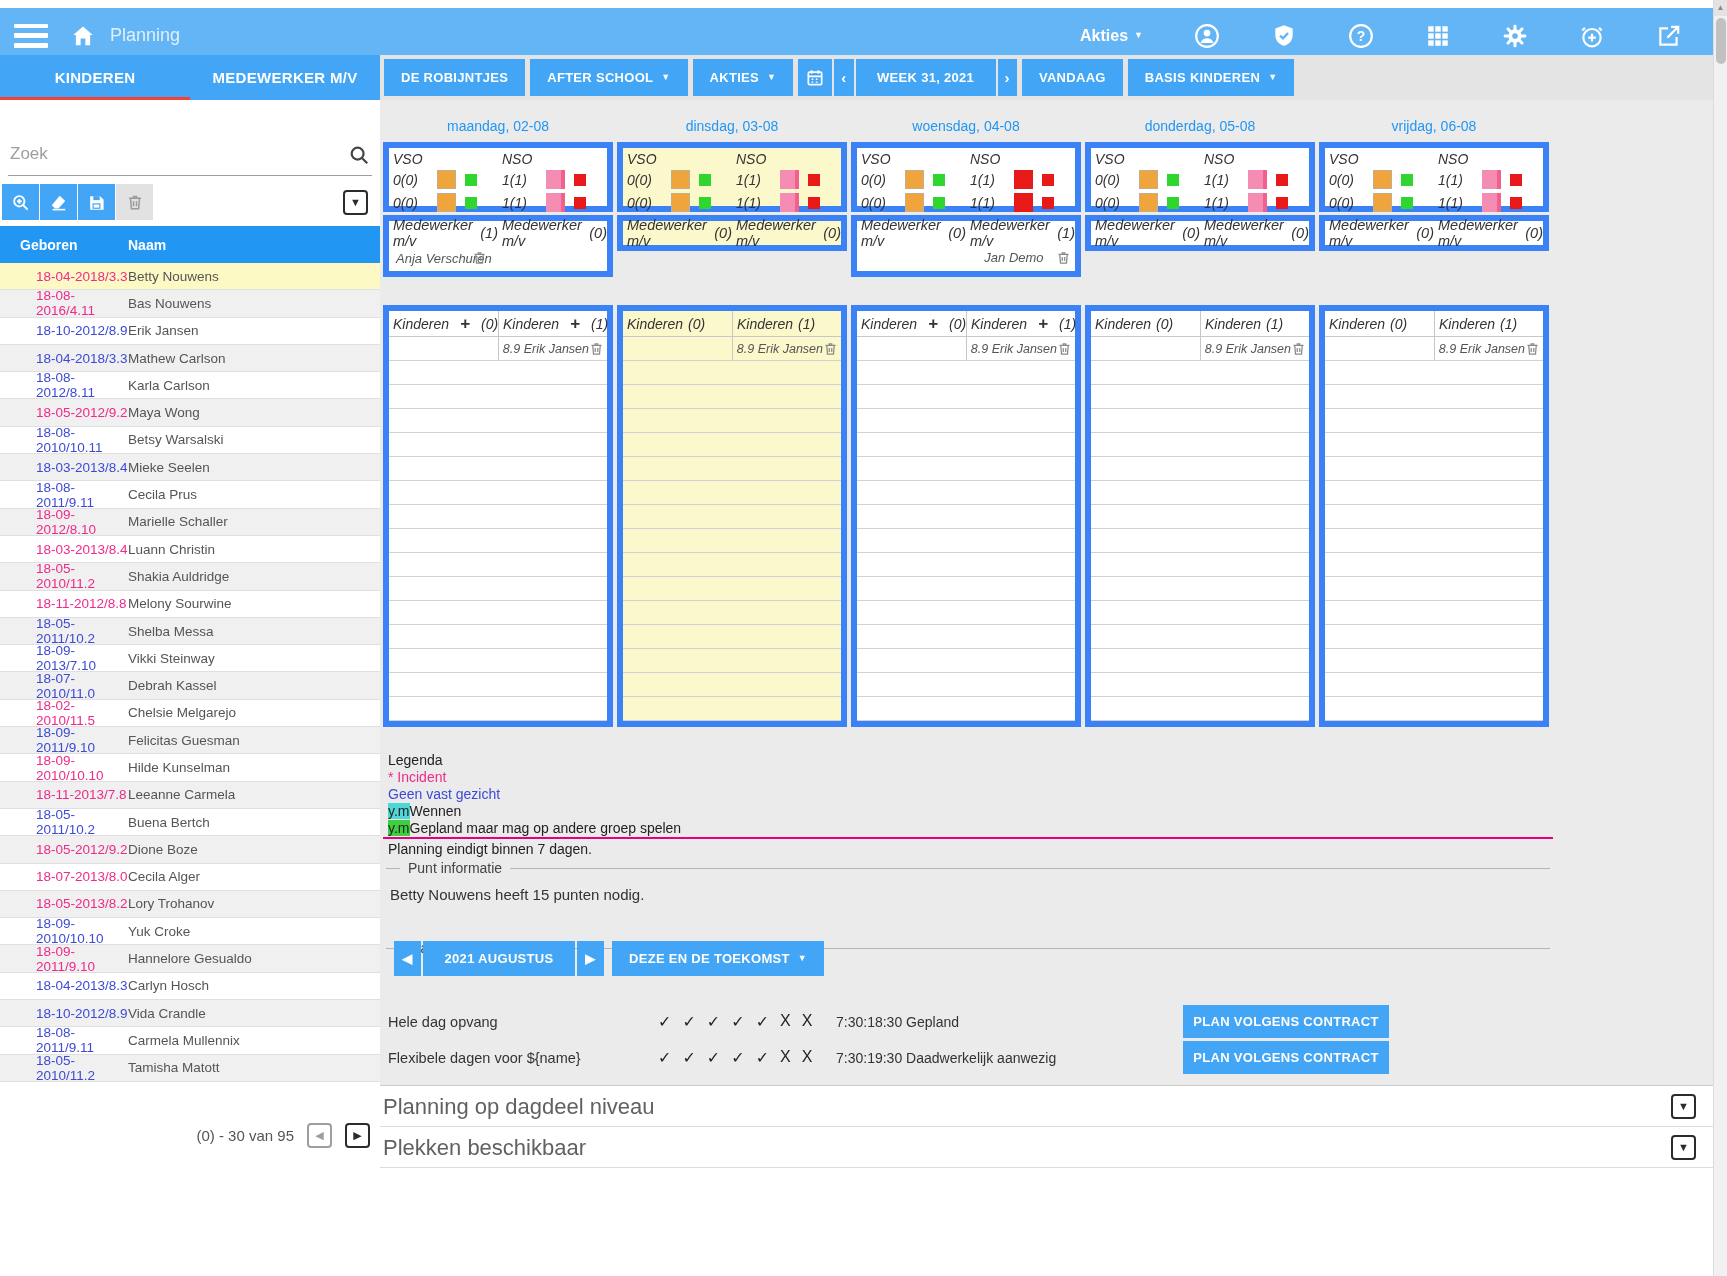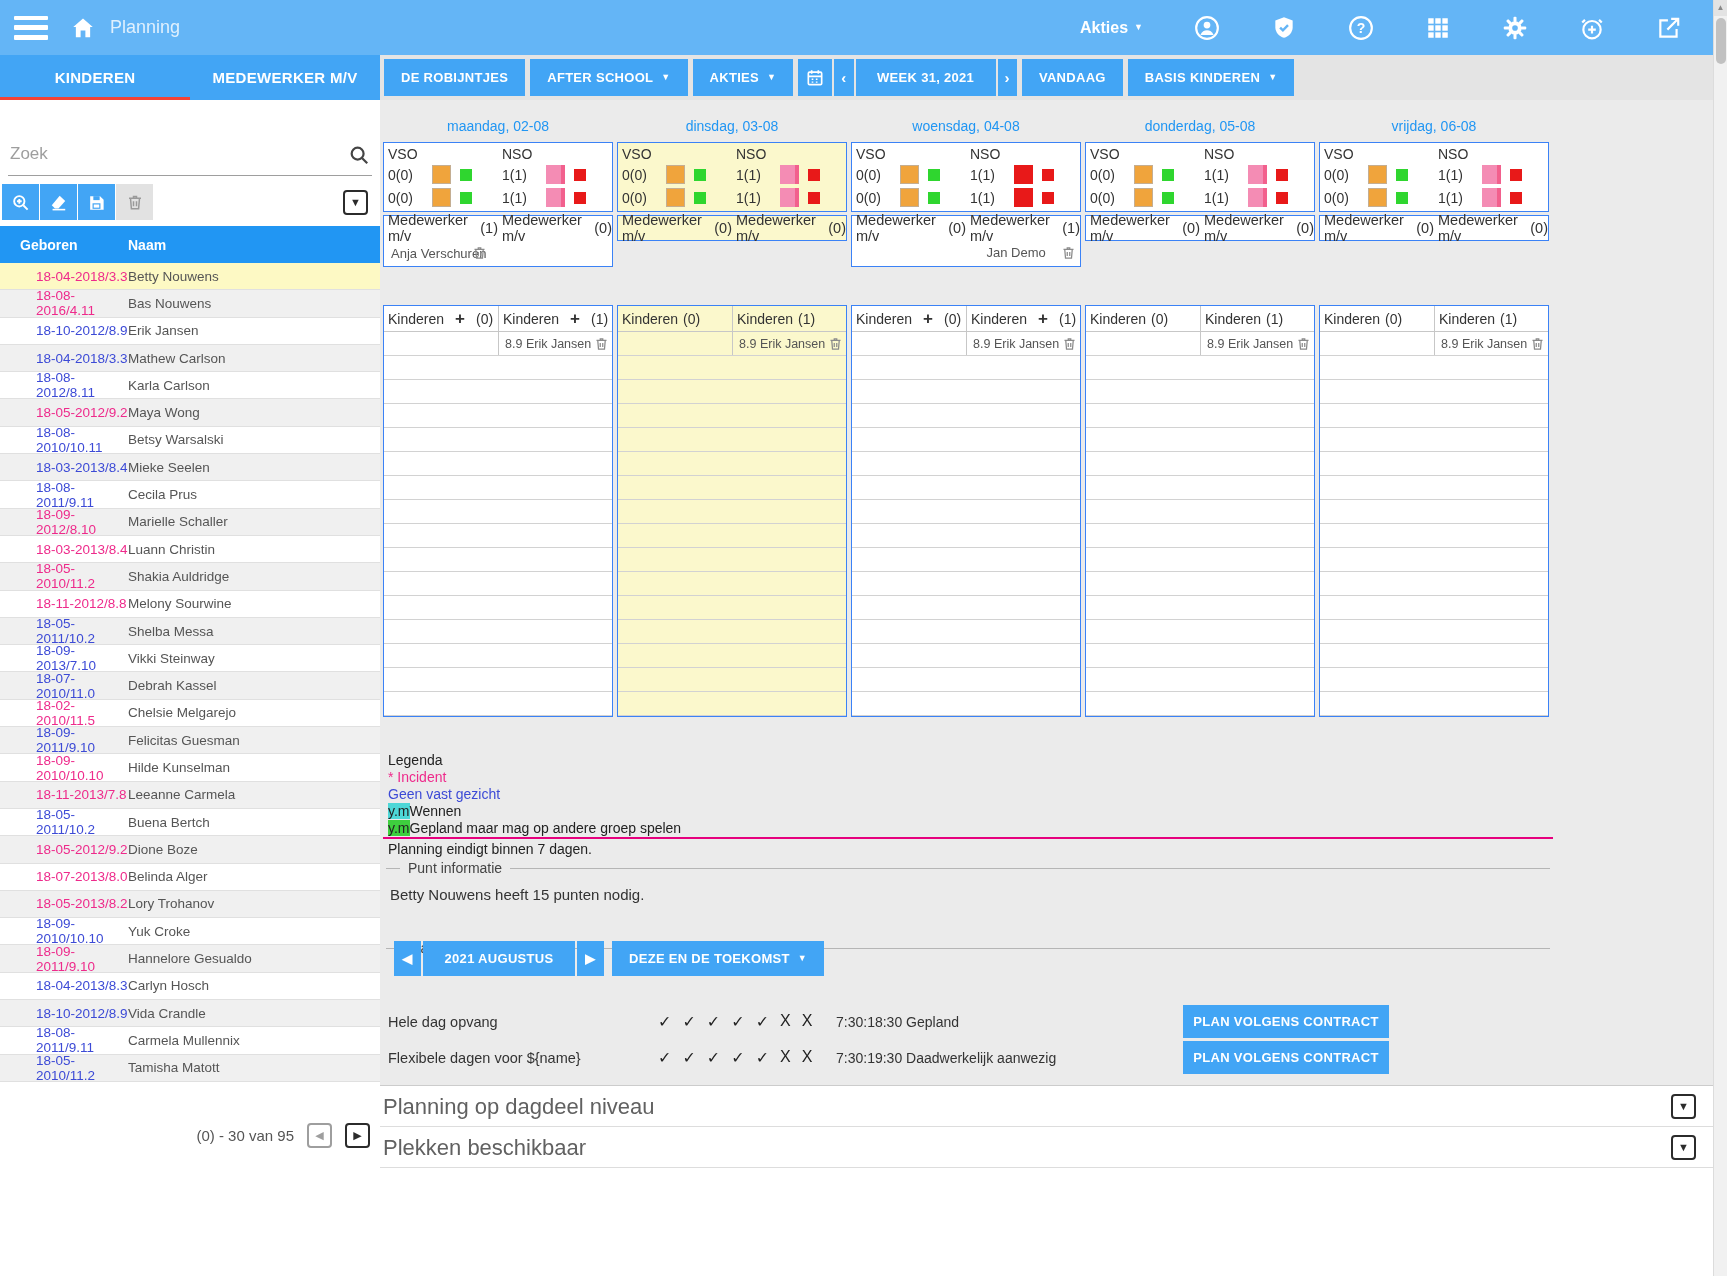--- a/index.html
+++ b/index.html
@@ -1,20 +1,20 @@
 <!DOCTYPE html>
 <html><head>
 <meta charset="utf-8">
 <style>
   * { box-sizing: border-box; margin:0; padding:0; }
   body { font-family:"Liberation Sans", sans-serif; background:#fff; }
   #app { position:relative; width:1727px; height:1276px; overflow:hidden; background:#fff; }
 
   
-  .topbar { position:absolute; left:0; top:0; width:1727px; height:55px; background:#64b5f6; display:flex; align-items:center; }
+  .topbar { position:absolute; left:0; top:8px; width:1727px; height:55px; background:#64b5f6; display:flex; align-items:center; }
   .burger { width:34px; height:24px; margin-left:14px; display:flex; flex-direction:column; justify-content:space-between; cursor:pointer; }
   .burger div { height:4.5px; background:#fff; border-radius:1px; }
   .top-ico { width:26px; height:26px; margin-left:22px; cursor:pointer; flex:none; }
   .app-title { color:rgba(255,255,255,.8); font-size:18px; margin-left:14px; }
   .top-right { position:absolute; right:45px; top:0; height:55px; display:flex; align-items:center; gap:29px; }
   .akties-top { color:#fff; font-size:16px; font-weight:bold; cursor:pointer; display:flex; align-items:center; gap:6px; }
   .caret { font-size:9px; line-height:1; }
 
   
   .scrollbar { position:absolute; right:0; top:0; width:14px; height:1276px; background:#f1f1f1; border-left:1px solid #dcdcdc; }
@@ -55,21 +55,21 @@
   .side-pager { position:absolute; left:0; top:990px; width:380px; height:34px; display:flex; align-items:center; justify-content:flex-end; gap:13px; padding-right:10px; color:#555; font-size:15px; }
   .pg-btn { width:25px; height:25px; border-radius:4px; background:#fff; text-align:center; font-size:11px; line-height:21px; cursor:pointer; }
   .pg-btn.prev { border:2px solid #9e9e9e; color:#9e9e9e; }
   .pg-btn.next { border:2px solid #2b2b2b; color:#2b2b2b; }
 
   
   .main { position:absolute; left:380px; top:100px; width:1333px; height:1176px; background:#ebebeb; }
   .days { position:absolute; left:3px; top:18px; display:flex; }
   .day-col { width:230px; margin-right:4px; flex:none; }
   .day-head { height:24px; text-align:center; color:#2196f3; font-size:14px; cursor:pointer; }
-  .card { background:#fff; border:1px solid #3b82f6; }
+  .card { background:#fff; border:6px solid #3b82f6;font-style:italic; }
   .day-col.hl .card { background:#fbf8cc; }
   .vn-card { height:70px; display:flex; margin-bottom:3px; }
   .vn-half { width:50%; padding-left:4px; }
   .vn-label { height:20px; font-size:14px; color:#333; padding-top:3px; }
   .vn-row { height:23px; display:flex; align-items:center; font-size:14px; color:#333; }
   .vn-count { width:32px; flex:none; }
   .sq-big { width:19px; height:19px; margin-left:12px; flex:none; }
   .sq-big.orange { background:#f0a43c; border:1px solid #c4ae92; }
   .sq-big.pink { background:#f48cb4; border-right:4px solid #f2608d; }
   .sq-big.red { background:#e81919; }
@@ -356,21 +356,21 @@
         <div class="side-row">
           <span class="dt blue">18-05-2011/10.2</span>
           <span class="nm">Buena Bertch</span>
         </div>
         <div class="side-row alt">
           <span class="dt pink">18-05-2012/9.2</span>
           <span class="nm">Dione Boze</span>
         </div>
         <div class="side-row">
           <span class="dt pink">18-07-2013/8.0</span>
-          <span class="nm">Belinda Alger</span>
+          <span class="nm">Cecila Alger</span>
         </div>
         <div class="side-row alt">
           <span class="dt pink">18-05-2013/8.2</span>
           <span class="nm">Lory Trohanov</span>
         </div>
         <div class="side-row">
           <span class="dt blue">18-09-2010/10.10</span>
           <span class="nm">Yuk Croke</span>
         </div>
         <div class="side-row alt">

